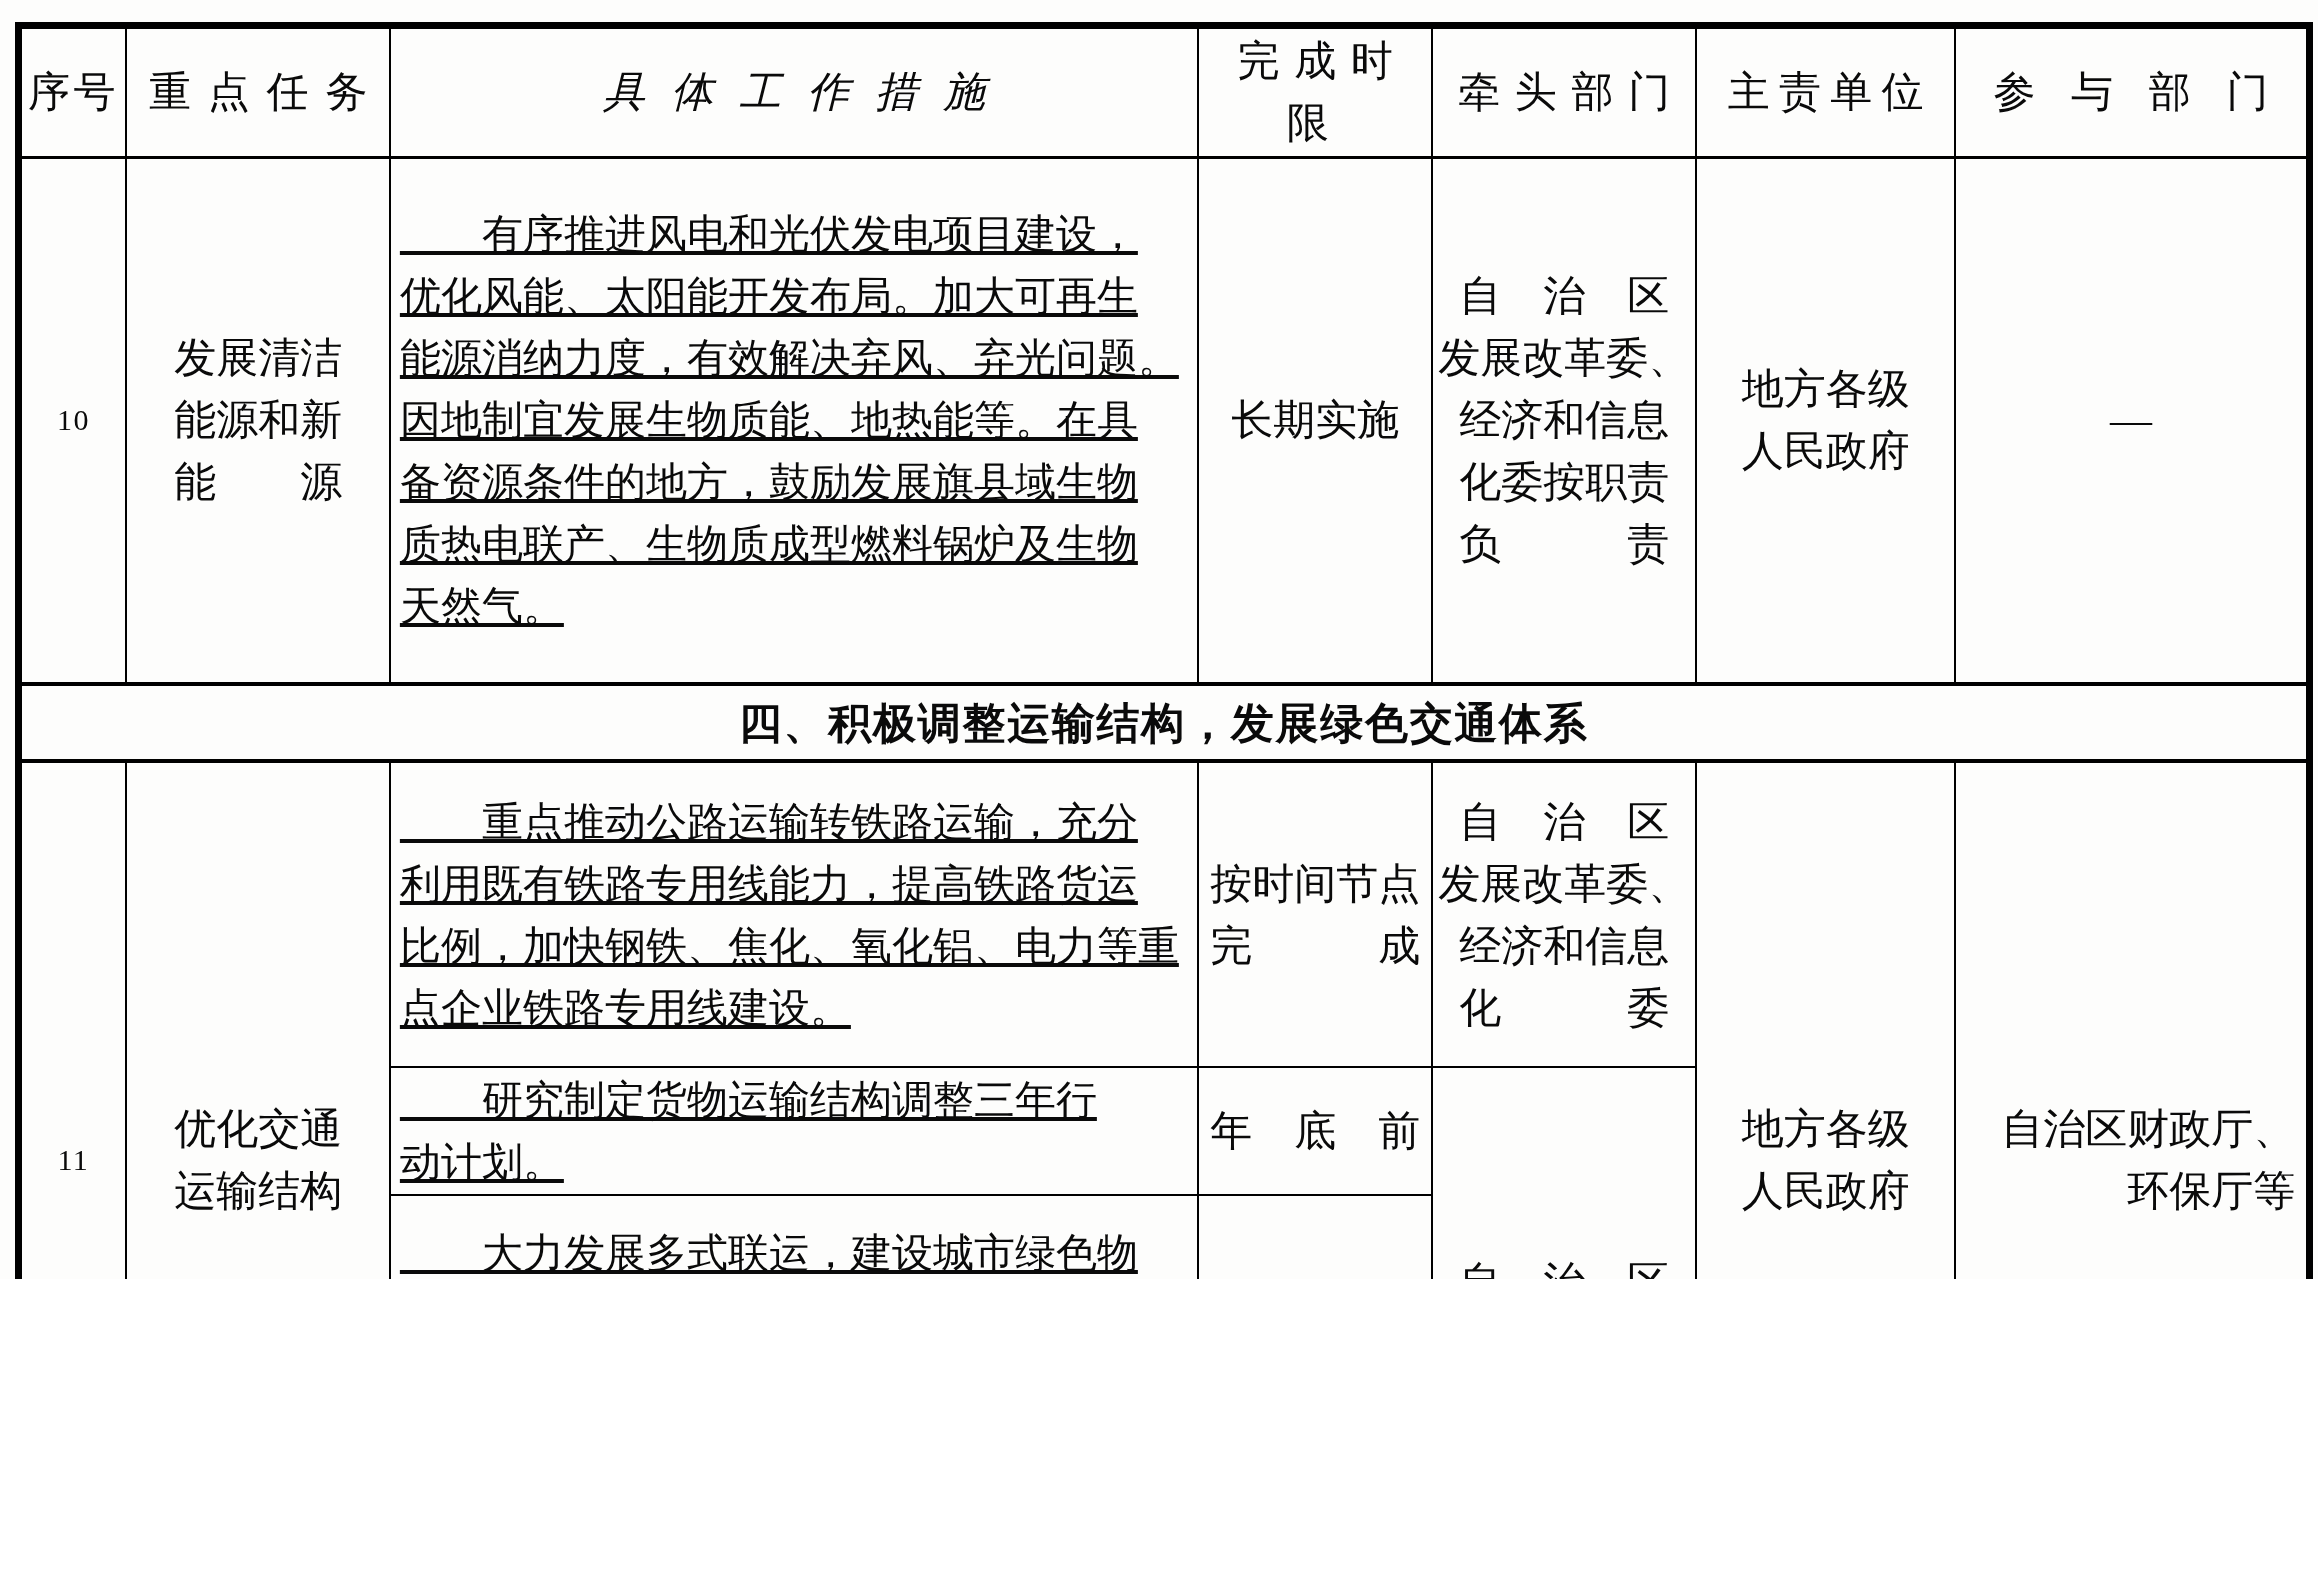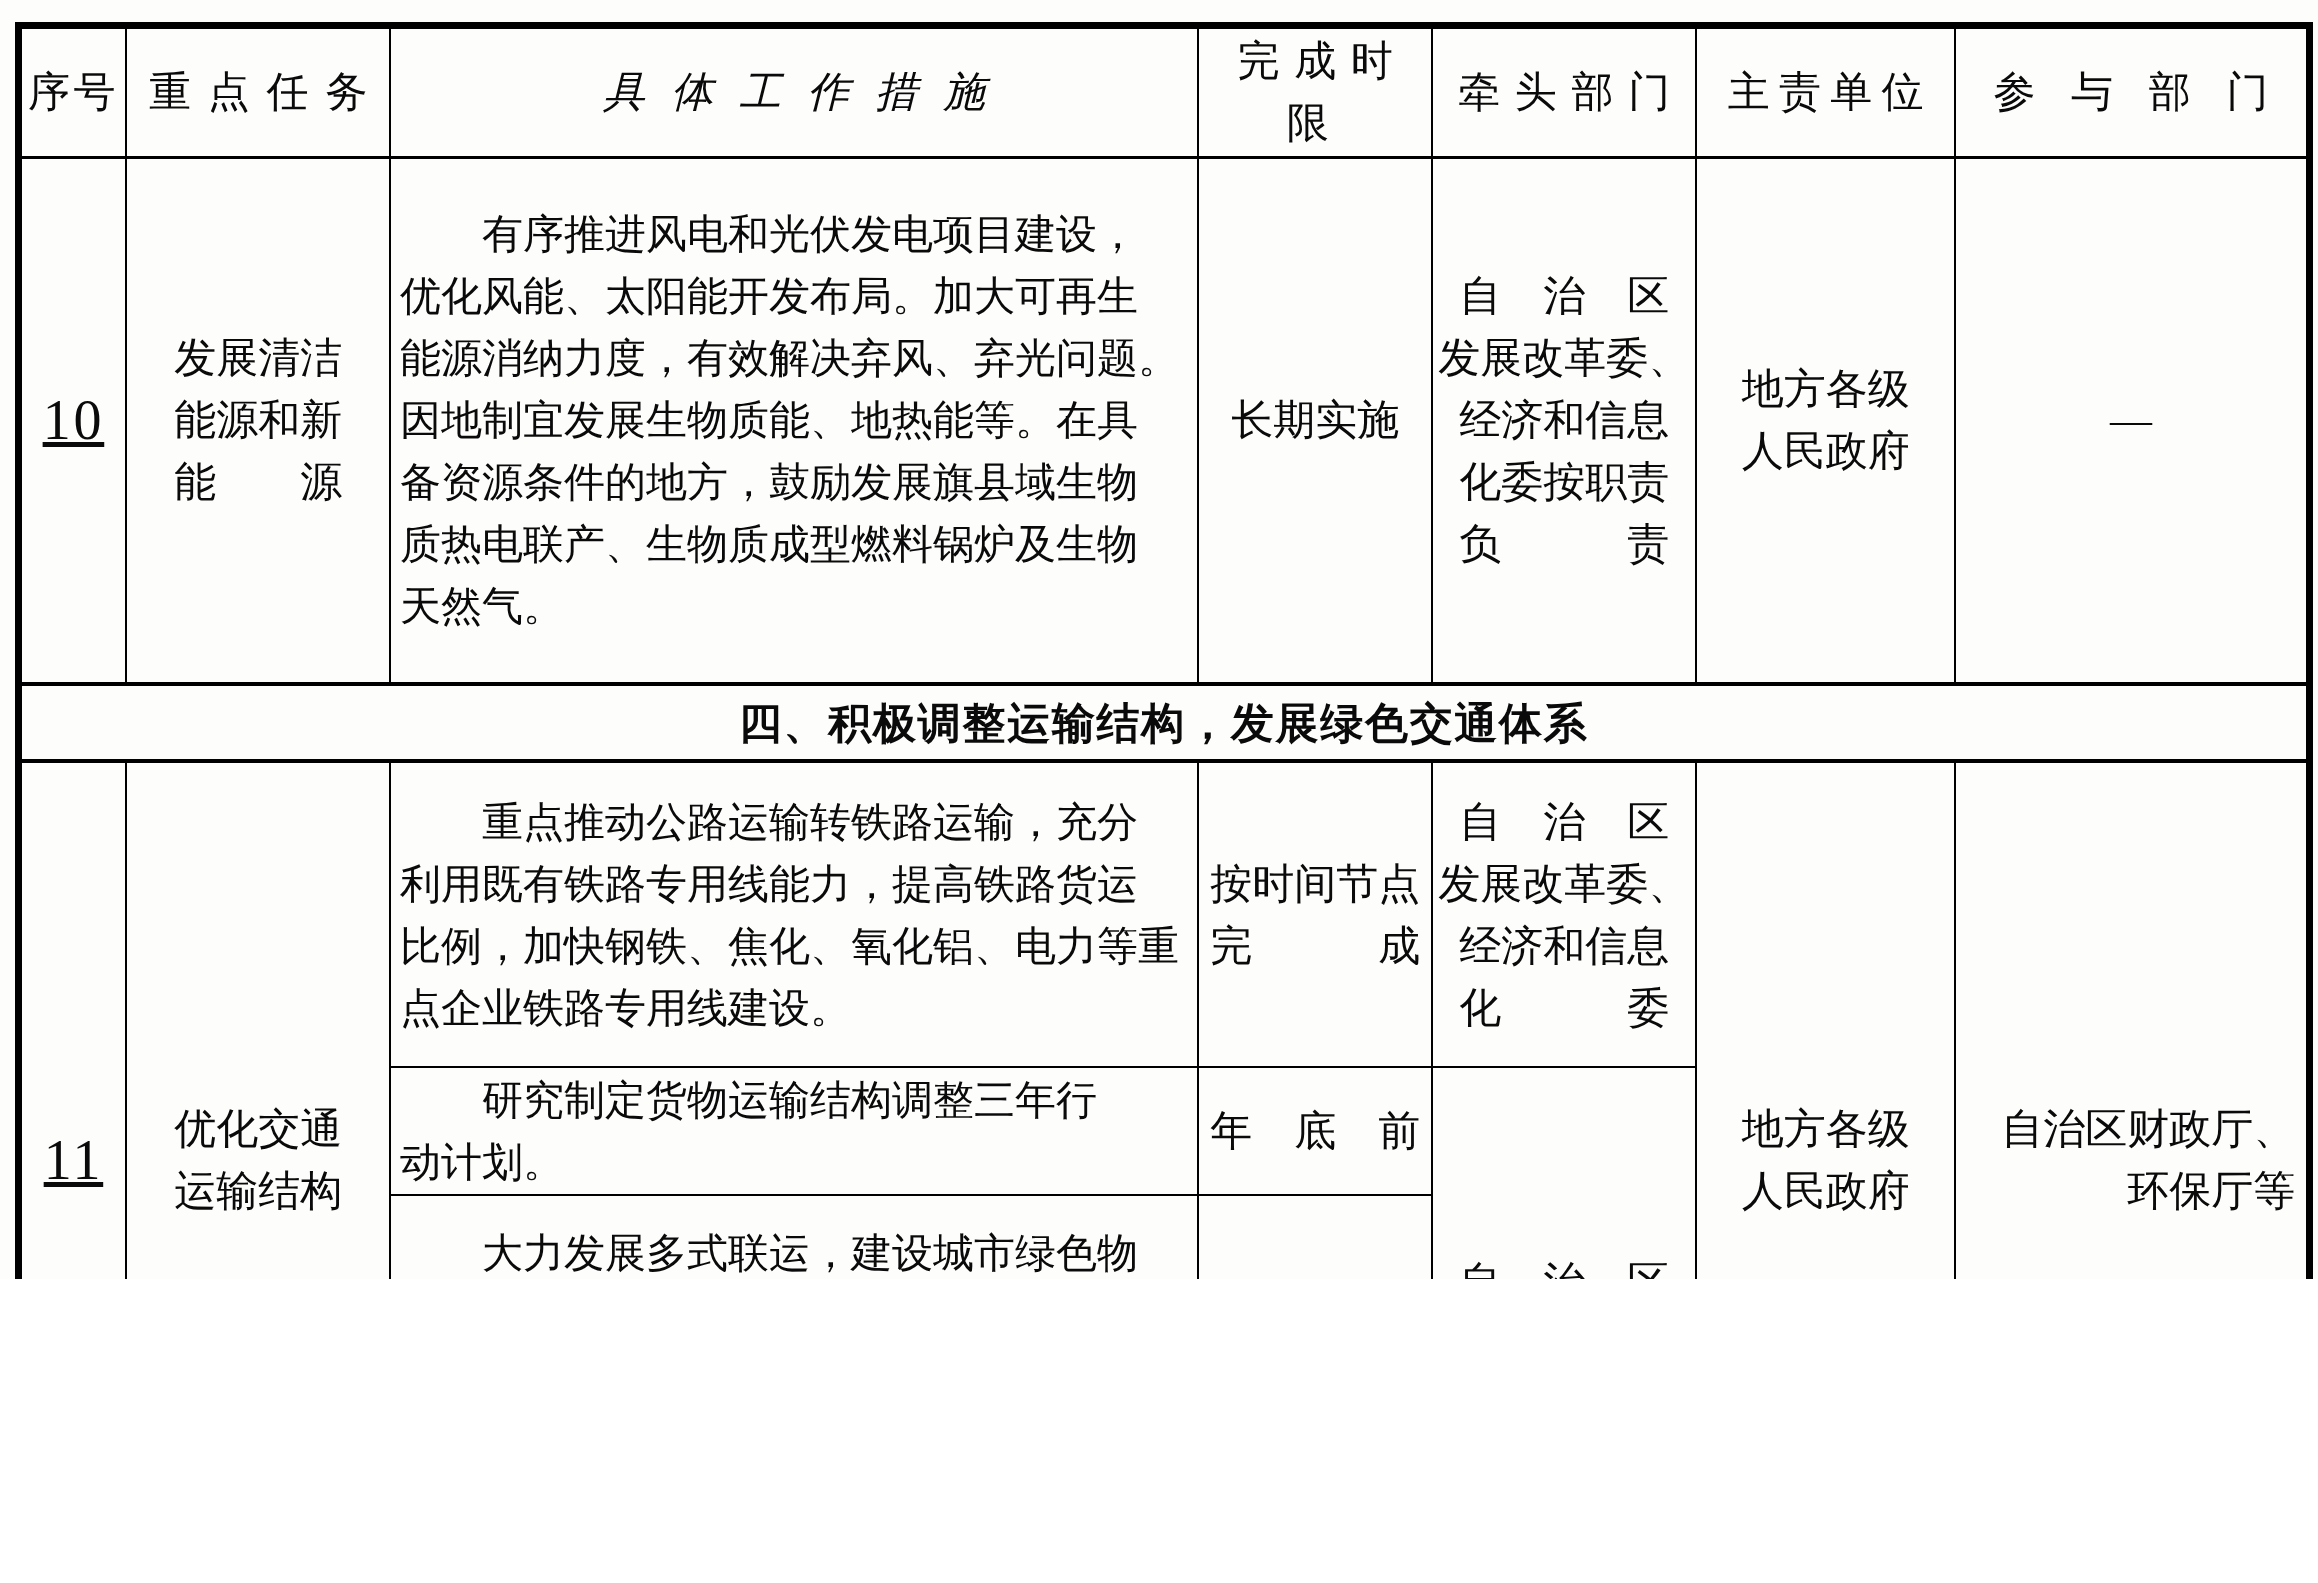--- a/index.html
+++ b/index.html
@@ -35,22 +35,23 @@
   .ls-2{letter-spacing:0.62em;text-indent:0.62em;font-style:italic;}
   .ls-3{letter-spacing:0.35em;text-indent:0.35em;}
   .ls-4{letter-spacing:0.22em;text-indent:0.22em;}
   .ls-5{letter-spacing:0.85em;text-indent:0.85em;}
   td.measures{
     font-size:41px;
     line-height:62px;
     text-align:left;
     padding:0 8.7px;
     white-space:pre-line;
+    text-decoration:underline;
   }
-  td.no-cell{font-size:56px;letter-spacing:0.05em;text-decoration:underline;}
+  td.no-cell{font-size:30px;letter-spacing:0.05em;}
   td.section{
     border-top-width:4.3px;
     border-bottom-width:4.3px;
     font-family:"Liberation Sans","DejaVu Sans",sans-serif;
     font-weight:bold;
     font-size:43px;
     letter-spacing:0.04em;
   }
   td.participate-left{
     text-align:right;

